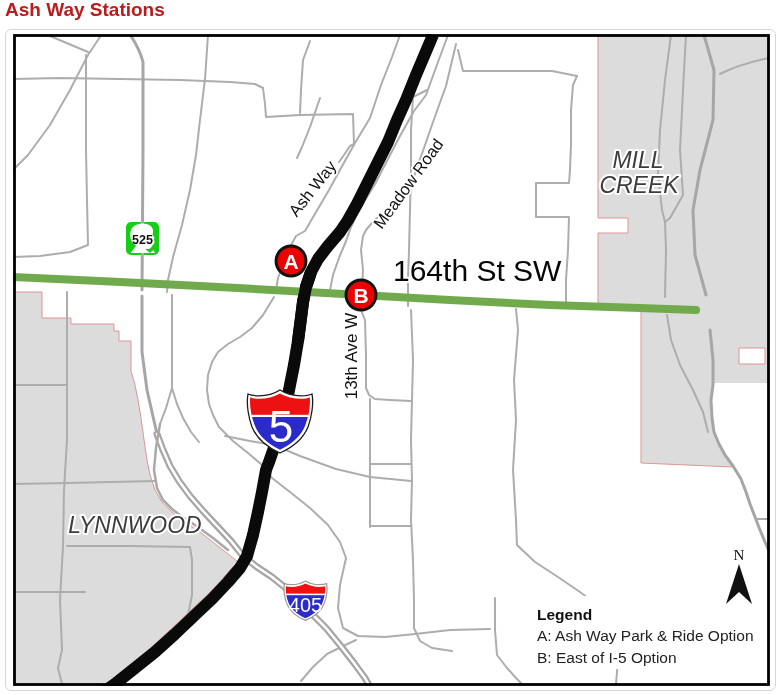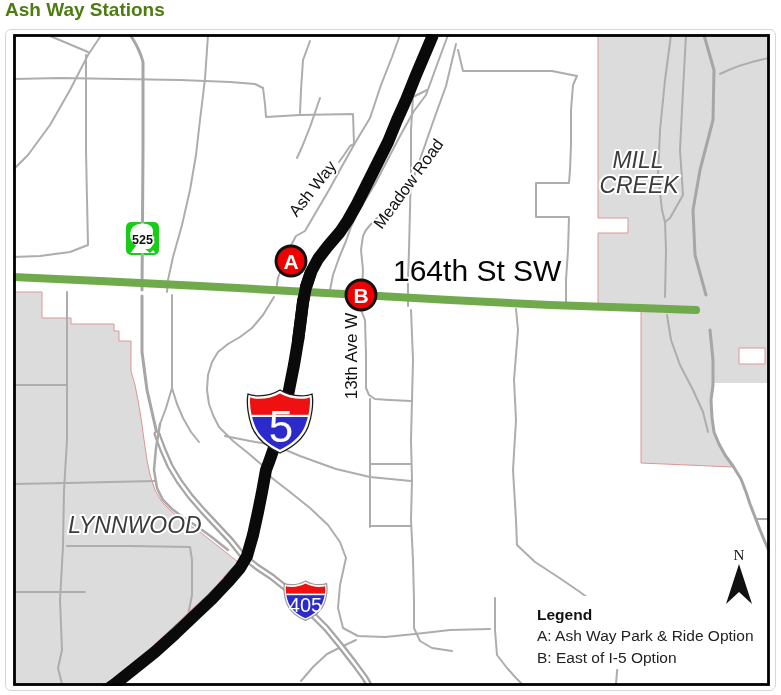--- a/index.html
+++ b/index.html
@@ -1,16 +1,16 @@
 <!DOCTYPE html>
 <html><head>
 <meta charset="utf-8">
 <style>
 html,body{margin:0;padding:0;background:#ffffff;width:781px;height:695px;overflow:hidden;}
-#title{position:absolute;left:5px;top:1px;font-family:"Liberation Sans",sans-serif;font-weight:bold;font-size:19px;color:#4d7c0f;letter-spacing:0px;line-height:17px;}
+#title{position:absolute;left:5px;top:1px;font-family:"Liberation Sans",sans-serif;font-weight:bold;font-size:19px;color:#b91c1c;letter-spacing:0px;line-height:17px;}
 #outer{position:absolute;left:5px;top:29px;width:769px;height:660px;border:1px solid #d6d6d6;border-radius:6px;background:#fff;}
 #map{position:absolute;left:13px;top:34px;}
 text{font-family:"Liberation Sans",sans-serif;}
 .halo{paint-order:stroke;stroke:#ffffff;stroke-linejoin:round;}
 </style>
 </head>
 <body>
 <div id="title">Ash Way Stations</div>
 <div id="outer"></div>
 <svg id="map" width="757" height="652" viewBox="13 34 757 652">

